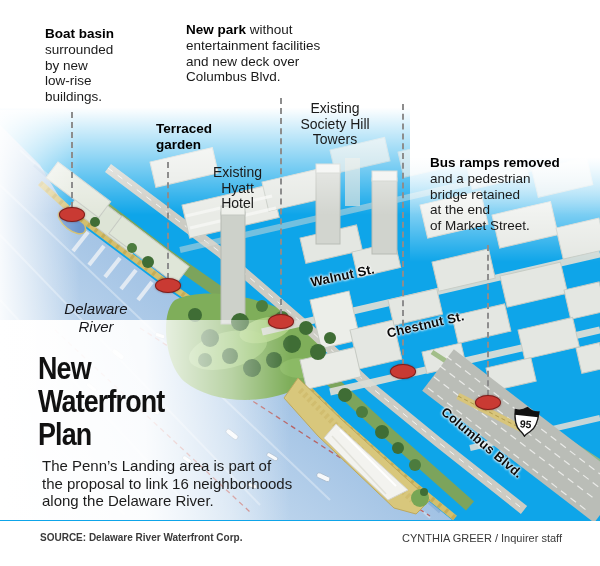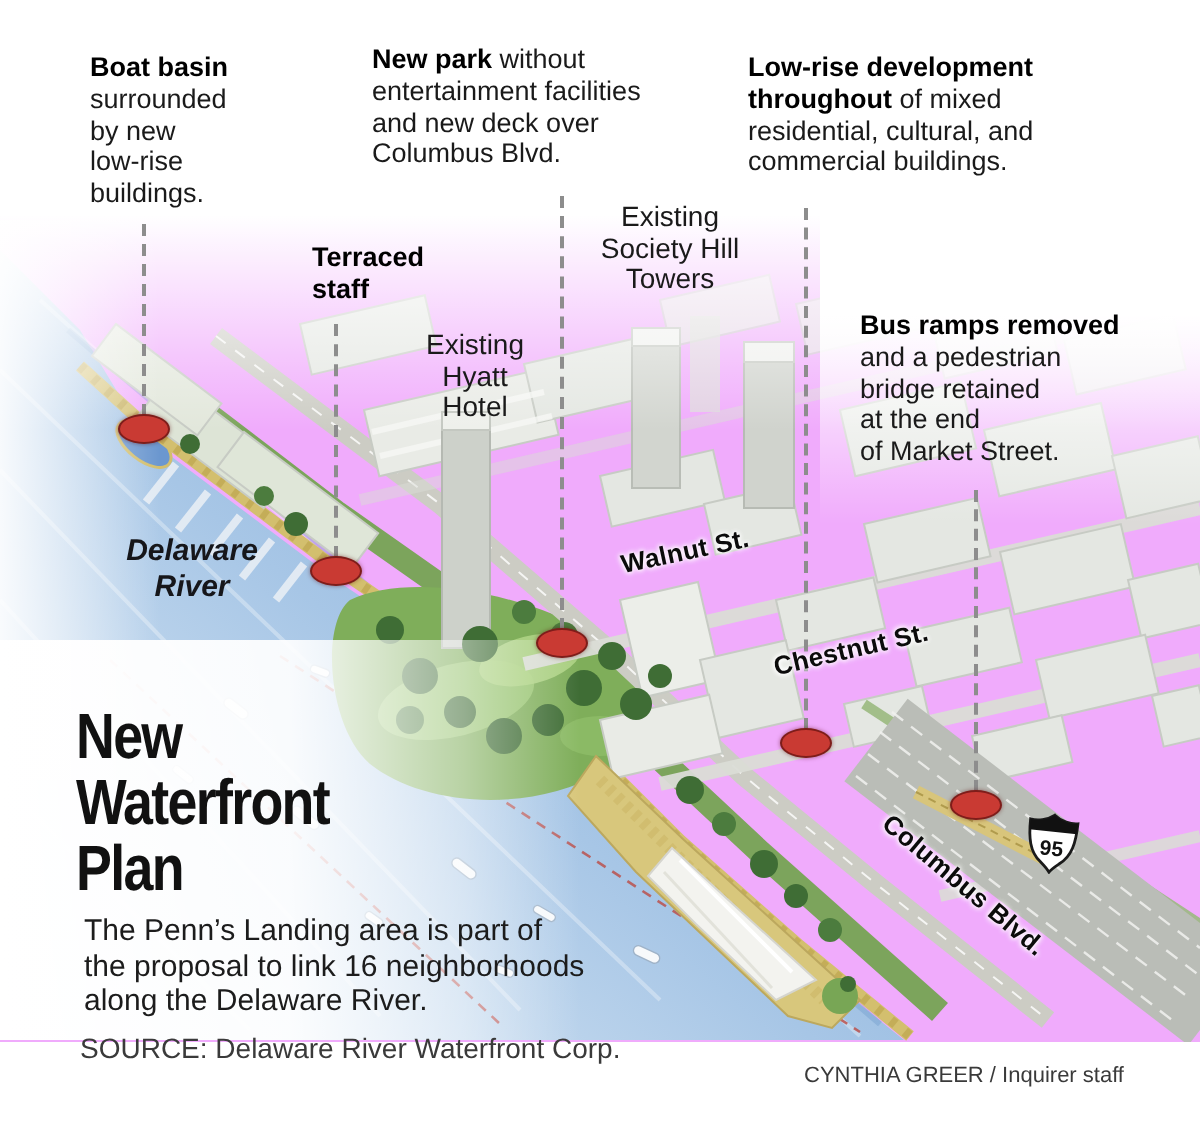--- a/index.html
+++ b/index.html
@@ -1,17 +1,17 @@
 <!DOCTYPE html>
 <html><head>
 <meta charset="utf-8">
 <style>
   html,body{margin:0;padding:0;background:#fff;}
   .stage{
-    position:relative;width:600px;height:566px;background:#f0abfc;overflow:hidden;
+    position:relative;width:600px;height:566px;background:#0ea5e9;overflow:hidden;
     font-family:"Liberation Sans",sans-serif;color:#141414;
   }
   .map-svg{position:absolute;left:0;top:0;z-index:0;}
   .callout{
     position:absolute;z-index:4;font-size:13.5px;line-height:15.8px;
     white-space:pre-line;color:#1a1a1a;
   }
   .callout b{font-weight:bold;color:#000;}
   .plain-label{
     position:absolute;z-index:4;font-size:14px;line-height:15.5px;
@@ -38,21 +38,21 @@
     position:absolute;left:38px;top:352px;z-index:4;
     font-size:32px;line-height:33px;font-weight:bold;letter-spacing:-1px;
     color:#111;white-space:pre-line;
     transform:scaleX(.84);transform-origin:0 0;
   }
   .subtitle{
     position:absolute;left:42px;top:457px;z-index:4;
     font-size:15px;line-height:17.5px;color:#1c1c1c;white-space:pre-line;
   }
   .footer-source{
-    position:absolute;left:40px;top:516px;z-index:4;font-size:14px;color:#3a3a3a;
+    position:absolute;left:40px;top:532px;z-index:4;font-size:10px;color:#3a3a3a;font-weight:bold;
   }
   .footer-credit{
     position:absolute;right:38px;top:532px;z-index:4;font-size:11px;color:#3a3a3a;
   }
   .shield{
     position:absolute;left:512px;top:406px;z-index:4;transform:rotate(6deg);
   }
   .shield text{font-family:"Liberation Sans",sans-serif;font-weight:bold;}
 </style>
 </head>
@@ -270,42 +270,38 @@
 </b><span>surrounded
 by new
 low-rise
 buildings.</span></div>
 
   <div class="callout" style="left:186px;top:22px;width:185px;"><b>New park</b><span> without
 entertainment facilities
 and new deck over
 Columbus Blvd.</span></div>
 
-  <div class="callout" style="left:374px;top:26px;width:190px;"><b>Low-rise development
-throughout</b><span> of mixed
-residential, cultural, and
-commercial buildings.</span></div>
 
   <div class="callout" style="left:156px;top:121px;width:80px;"><b>Terraced
-staff</b></div>
+garden</b></div>
 
   <div class="callout" style="left:430px;top:155px;width:150px;"><b>Bus ramps removed
 </b><span>and a pedestrian
 bridge retained
 at the end
 of Market Street.</span></div>
 
   <div class="plain-label" style="left:200px;top:165px;width:75px;">Existing
 Hyatt
 Hotel</div>
   <div class="plain-label" style="left:290px;top:101px;width:90px;">Existing
 Society Hill
 Towers</div>
 
-  <div class="river-label" style="left:48px;top:267px;width:96px;font-weight:bold;">Delaware
+  <div class="river-label" style="left:48px;top:300px;width:96px;">Delaware
 River</div>
 
   <div class="street-label" style="left:310px;top:268px;transform:rotate(-12deg);">Walnut St.</div>
   <div class="street-label" style="left:386px;top:317px;transform:rotate(-13deg);">Chestnut St.</div>
   <div class="street-label" style="left:448px;top:404px;transform:rotate(40deg);transform-origin:0 0;">Columbus Blvd.</div>
 
   <svg class="shield" width="28" height="31" viewBox="0 0 40 44">
     <path d="M20,2 C15,6 8,7.5 3,6.5 C3,20 5,30 13,36 C16,38.5 18.5,40.5 20,43 C21.5,40.5 24,38.5 27,36 C35,30 37,20 37,6.5 C32,7.5 25,6 20,2 Z" fill="#ffffff" stroke="#1a1a1a" stroke-width="2"></path>
     <path d="M20,2 C15,6 8,7.5 3,6.5 L3,14 L37,14 L37,6.5 C32,7.5 25,6 20,2 Z" fill="#111111"></path>
     <text x="20" y="31" font-size="15" text-anchor="middle" fill="#111111">95</text>

